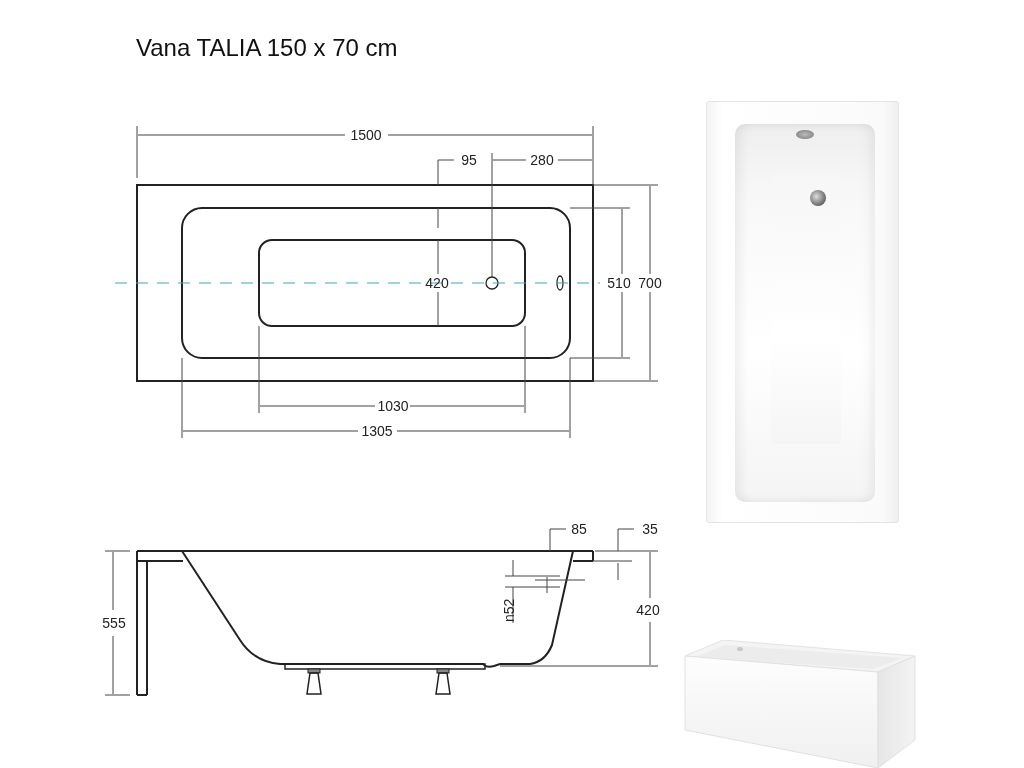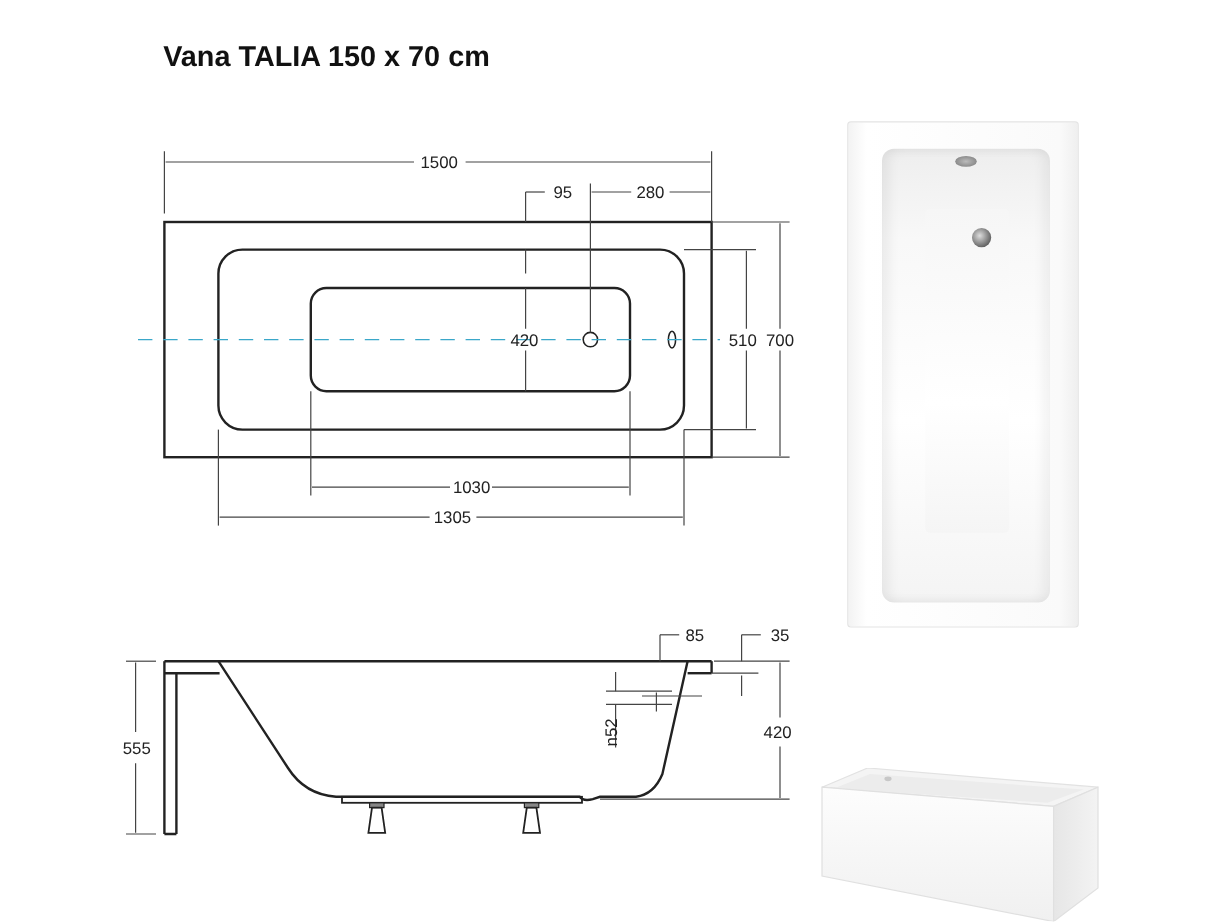--- a/index.html
+++ b/index.html
@@ -1,17 +1,17 @@
 <!DOCTYPE html>
 <html><head>
 <meta charset="utf-8">
 <style>
   html, body { margin:0; padding:0; background:#ffffff; }
   body { width:1024px; height:768px; position:relative; overflow:hidden; font-family:"Liberation Sans", sans-serif; }
-  .title { position:absolute; left:136px; top:34px; font-size:24px; font-weight:bold; color:#111; font-family:"Liberation Sans", sans-serif; }
+  .title { position:absolute; left:136px; top:34px; font-size:24px; font-weight:normal; color:#111; font-family:"Liberation Sans", sans-serif; }
   svg.drawing { position:absolute; left:0; top:0; }
   svg text { font-family:"Liberation Sans", sans-serif; font-size:14px; fill:#222; }
   .photo-top { position:absolute; left:706px; top:101px; width:193px; height:422px; border:1px solid #e4e4e4; border-radius:3px;
     background:linear-gradient(90deg,#f3f3f3 0%,#ffffff 8%,#fafafa 92%,#efefef 100%); box-sizing:border-box; }
   .photo-top .well { position:absolute; left:28px; top:22px; width:140px; height:378px; border-radius:10px;
     background:linear-gradient(180deg,#eeeeee 0%,#f8f8f8 20%,#ffffff 60%,#f4f4f4 100%);
     box-shadow: inset 6px 0 10px rgba(0,0,0,0.06), inset -6px 0 10px rgba(0,0,0,0.05); }
   .photo-top .inner { position:absolute; left:36px; top:50px; width:70px; height:270px; background:linear-gradient(180deg,#f6f6f6,#ffffff 60%,#f5f5f5); border-radius:4px; }
   .photo-top .overflow { position:absolute; left:89px; top:28px; width:18px; height:9px; border-radius:50%; background:radial-gradient(#bbb,#777); }
   .photo-top .drain { position:absolute; left:103px; top:88px; width:16px; height:16px; border-radius:50%; background:radial-gradient(circle at 40% 40%,#ddd,#666 70%,#444); }

